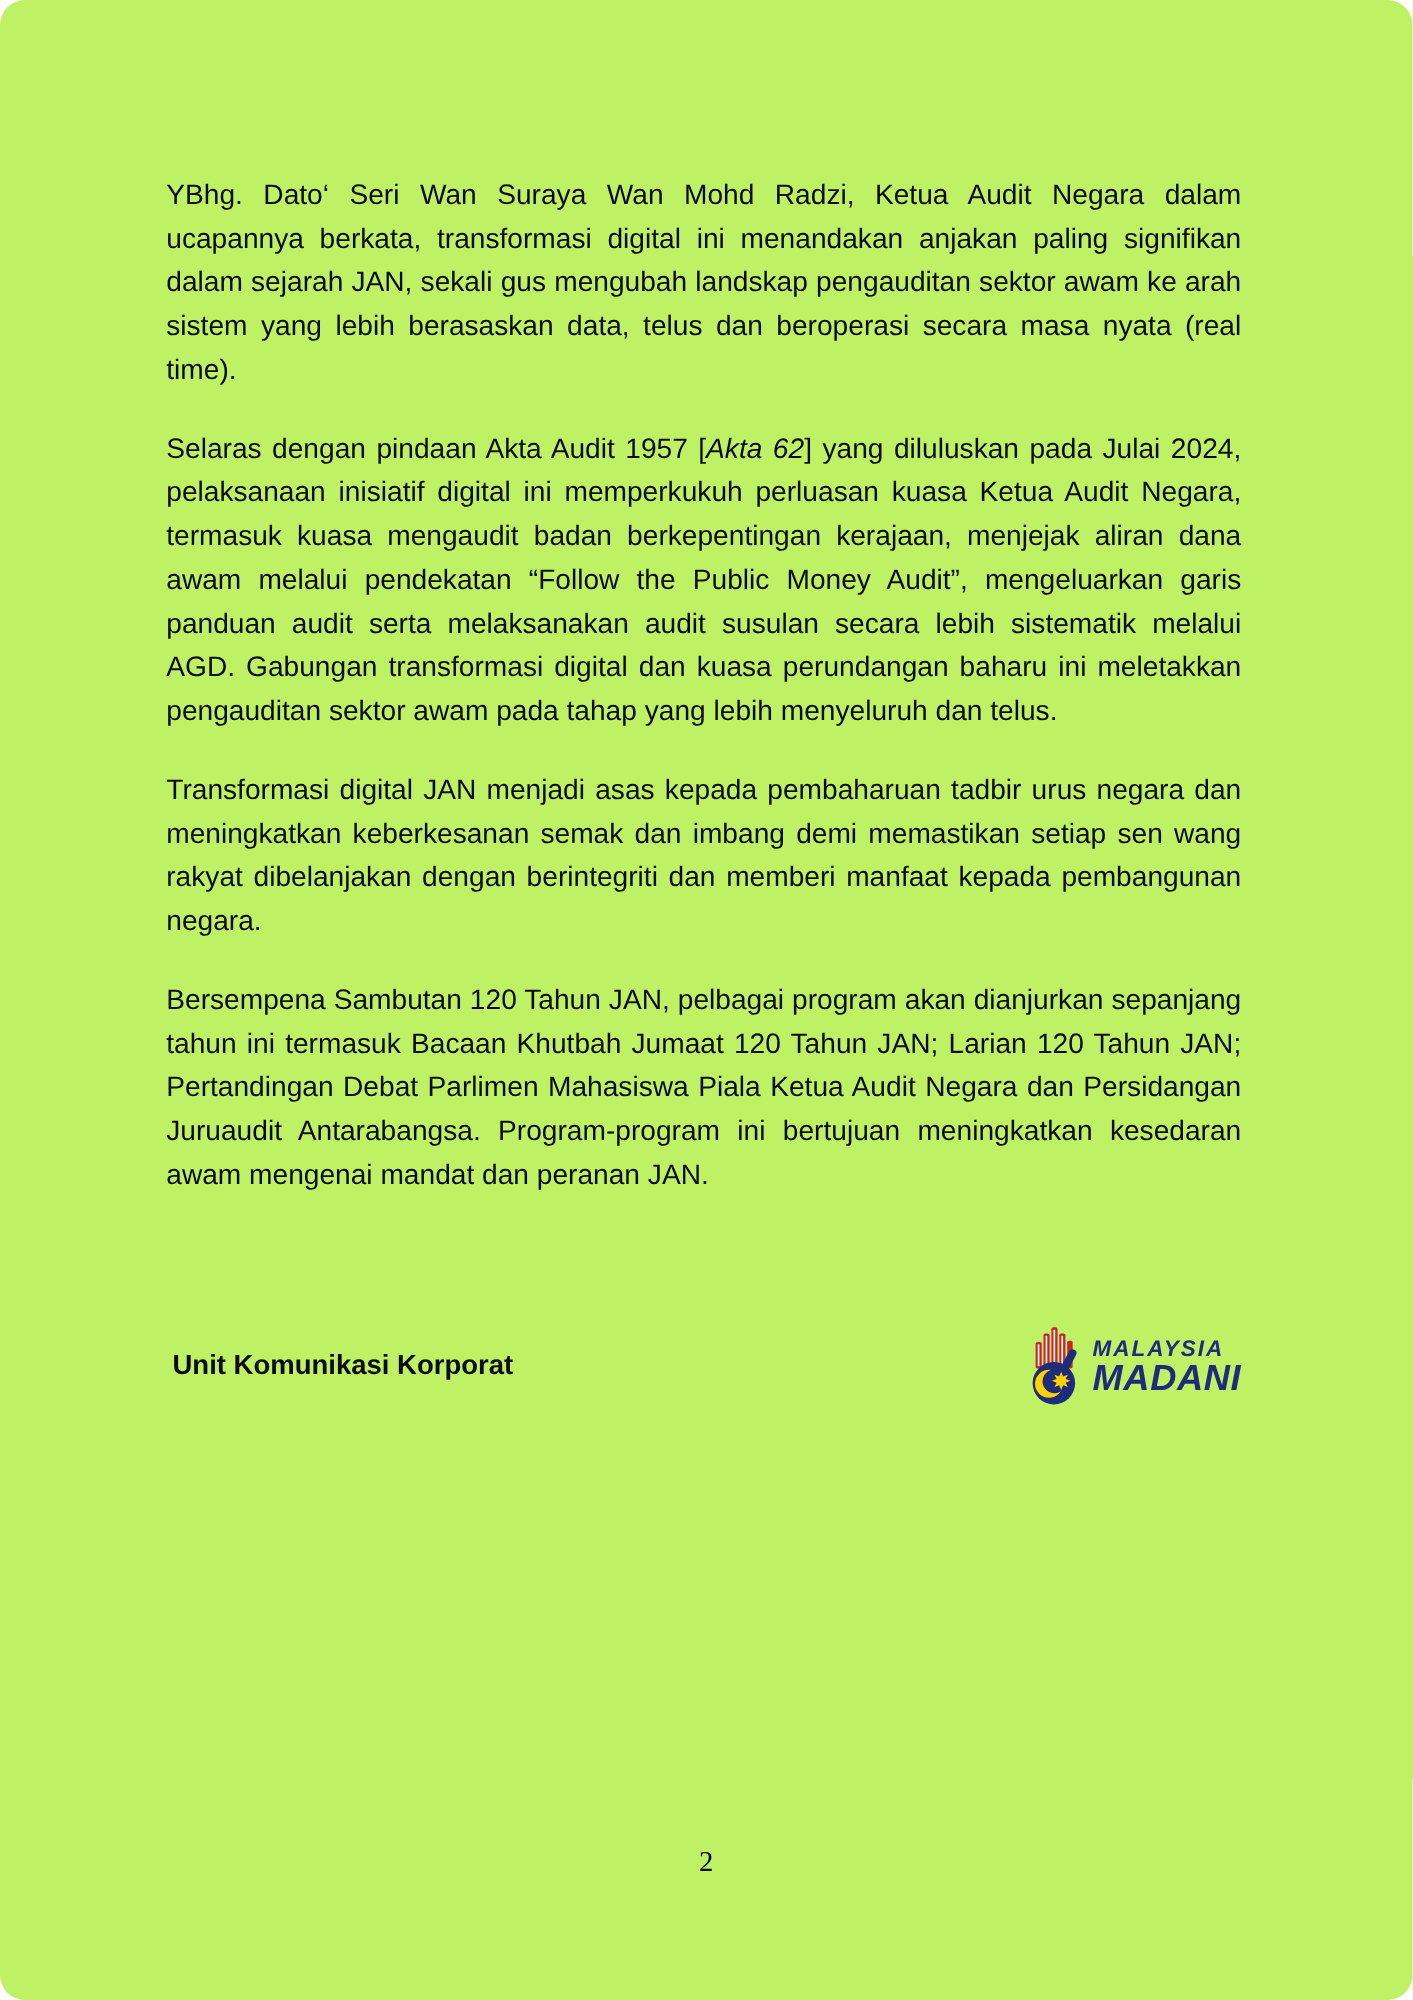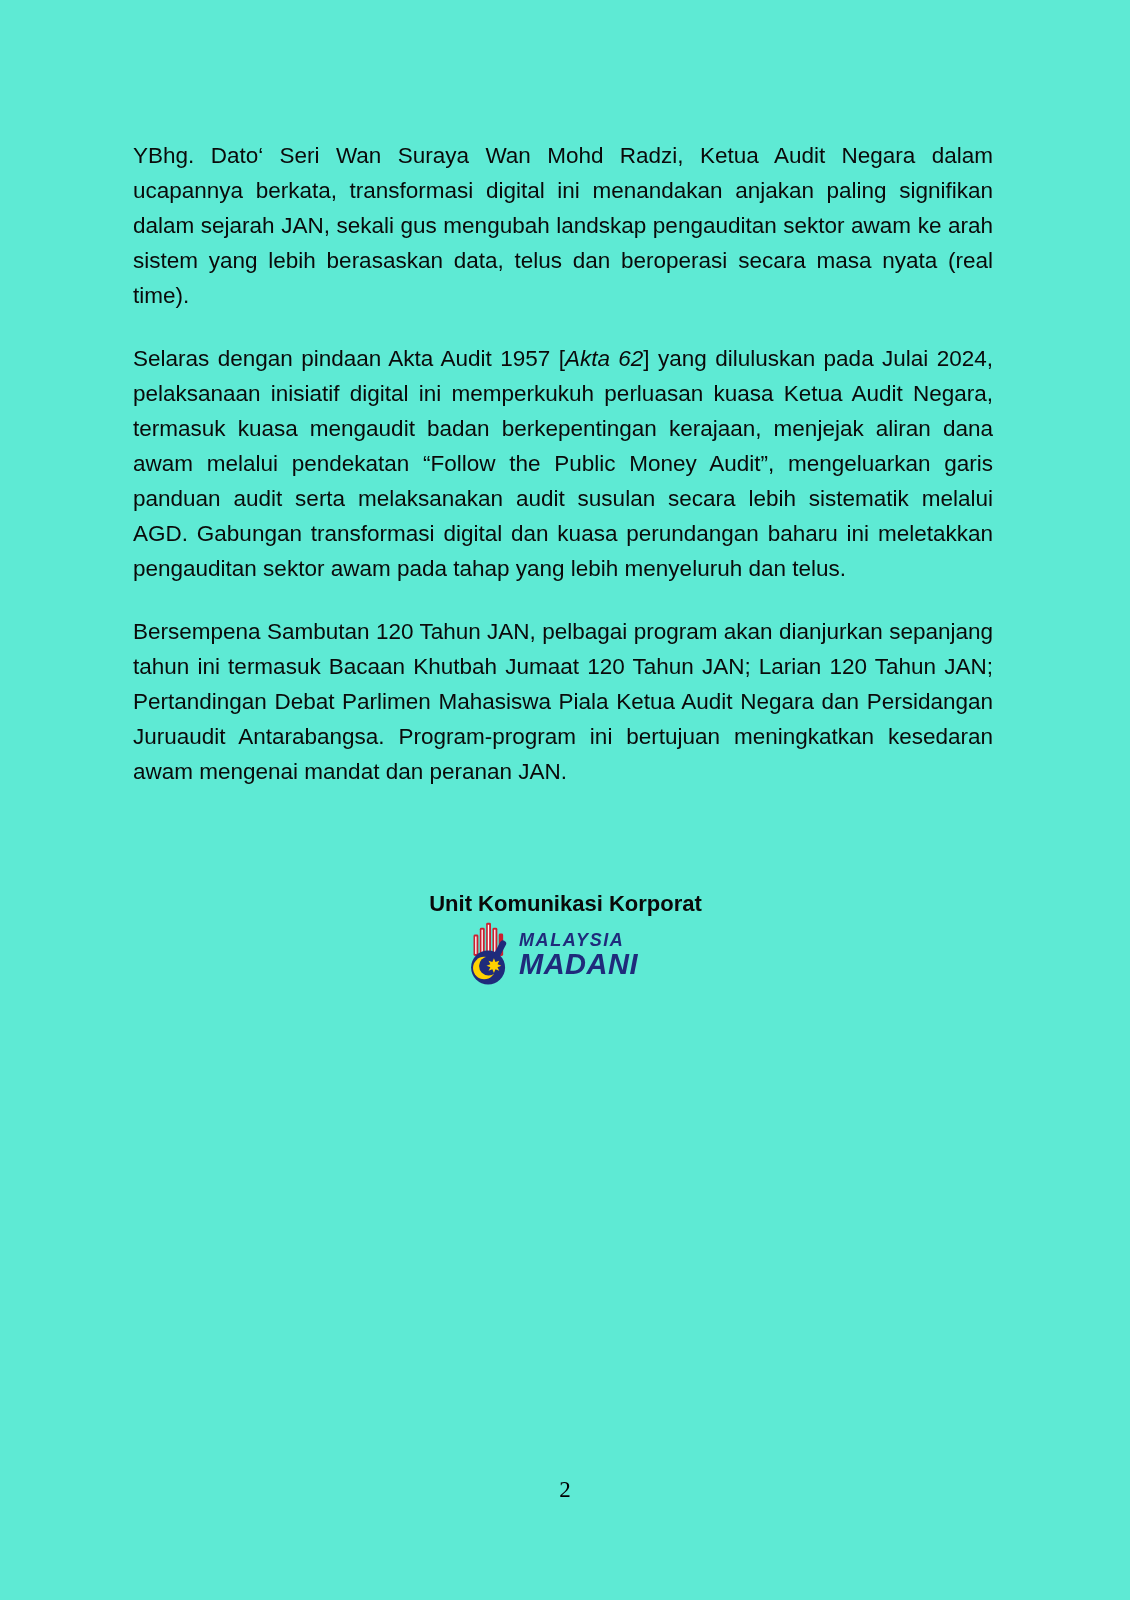--- a/index.html
+++ b/index.html
@@ -1,24 +1,25 @@
 <!DOCTYPE html>
 <html><head>
 <meta charset="utf-8">
 <style>
   * { box-sizing: border-box; }
   html, body { margin: 0; padding: 0; background: #ffffff; }
   .page {
     position: relative;
     width: 1130px;
     height: 1600px;
-    background: #5eead4;
+    background: #bef264;
     font-family: "Liberation Sans", sans-serif;
     color: #0a0a0a;
     overflow: hidden;
+    border-radius: 20px;
   }
   .content {
     position: absolute;
     left: 133px;
     top: 138px;
     width: 860px;
   }
   .body-para {
     margin: 0 0 28px 0;
     font-size: 22.5px;
@@ -26,34 +27,32 @@
     text-align: justify;
     color: #0a0a0a;
   }
   .body-para i { }
   .sig-row {
     margin-top: 100px;
     display: flex;
     justify-content: space-between;
     align-items: center;
     width: 100%;
-    flex-direction: column;
   }
   .sig-text {
     font-weight: bold;
     font-size: 22px;
     line-height: 29px;
     padding-left: 5px;
     color: #0a0a0a;
   }
   .logo {
     display: flex;
     align-items: flex-end;
     gap: 5px;
-    margin-right: 20px;
   }
   .logo-mark { width: 46px; height: 68px; flex: 0 0 auto; }
   .navy { fill: #1f2b7b; }
   .red { fill: #cc2030; }
   .yellow { fill: #ffd200; }
   .white { fill: #ffffff; }
   .logo-text {
     color: #1f2b7b;
     font-style: italic;
     font-weight: bold;
@@ -83,20 +82,21 @@
 </head>
 <body>
 
 <div class="page">
   <div class="content">
 
     <p class="body-para">YBhg. Dato‘ Seri Wan Suraya Wan Mohd Radzi, Ketua Audit Negara dalam ucapannya berkata, transformasi digital ini menandakan anjakan paling signifikan dalam sejarah JAN, sekali gus mengubah landskap pengauditan sektor awam ke arah sistem yang lebih berasaskan data, telus dan beroperasi secara masa nyata (real time).</p>
 
     <p class="body-para"><span>Selaras dengan pindaan Akta Audit 1957 [</span><i>Akta 62</i><span>] yang diluluskan pada Julai 2024, pelaksanaan inisiatif digital ini memperkukuh perluasan kuasa Ketua Audit Negara, termasuk kuasa mengaudit badan berkepentingan kerajaan, menjejak aliran dana awam melalui pendekatan “Follow the Public Money Audit”, mengeluarkan garis panduan audit serta melaksanakan audit susulan secara lebih sistematik melalui AGD. Gabungan transformasi digital dan kuasa perundangan baharu ini meletakkan pengauditan sektor awam pada tahap yang lebih menyeluruh dan telus.</span></p>
 
+    <p class="body-para">Transformasi digital JAN menjadi asas kepada pembaharuan tadbir urus negara dan meningkatkan keberkesanan semak dan imbang demi memastikan setiap sen wang rakyat dibelanjakan dengan berintegriti dan memberi manfaat kepada pembangunan negara.</p>
 
     <p class="body-para">Bersempena Sambutan 120 Tahun JAN, pelbagai program akan dianjurkan sepanjang tahun ini termasuk Bacaan Khutbah Jumaat 120 Tahun JAN; Larian 120 Tahun JAN; Pertandingan Debat Parlimen Mahasiswa Piala Ketua Audit Negara dan Persidangan Juruaudit Antarabangsa. Program-program ini bertujuan meningkatkan kesedaran awam mengenai mandat dan peranan JAN.</p>
 
     <div class="sig-row">
       <div class="sig-text">
         <div>Unit Komunikasi Korporat</div>
       </div>
 
       <div class="logo">
         <svg class="logo-mark" viewBox="0 0 46 70" xmlns="http://www.w3.org/2000/svg">

